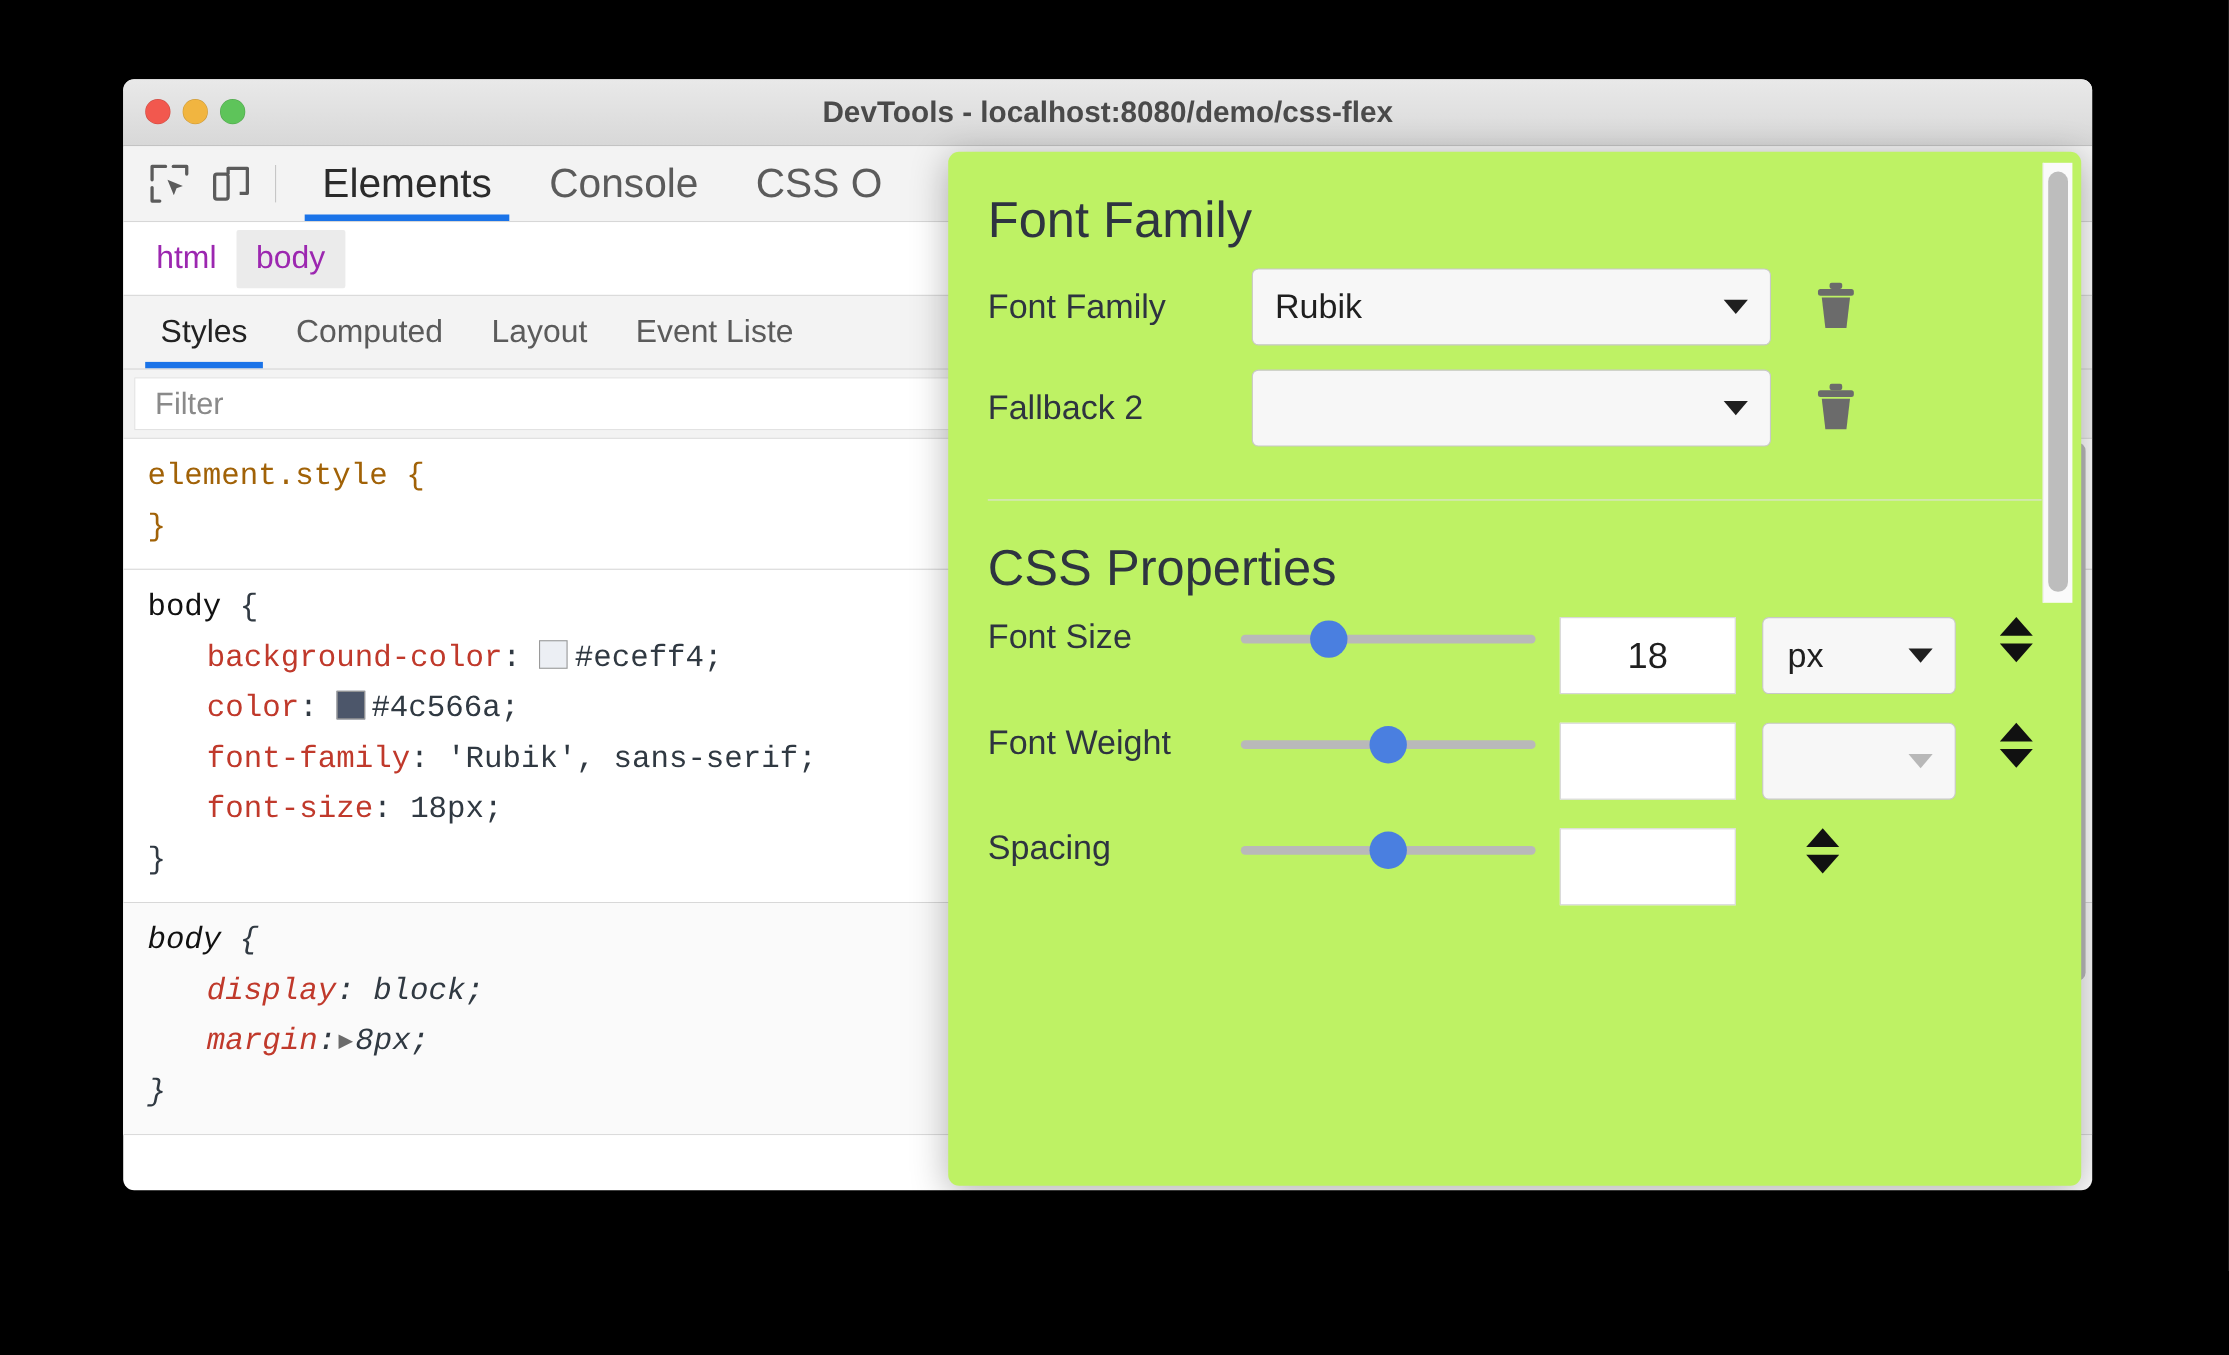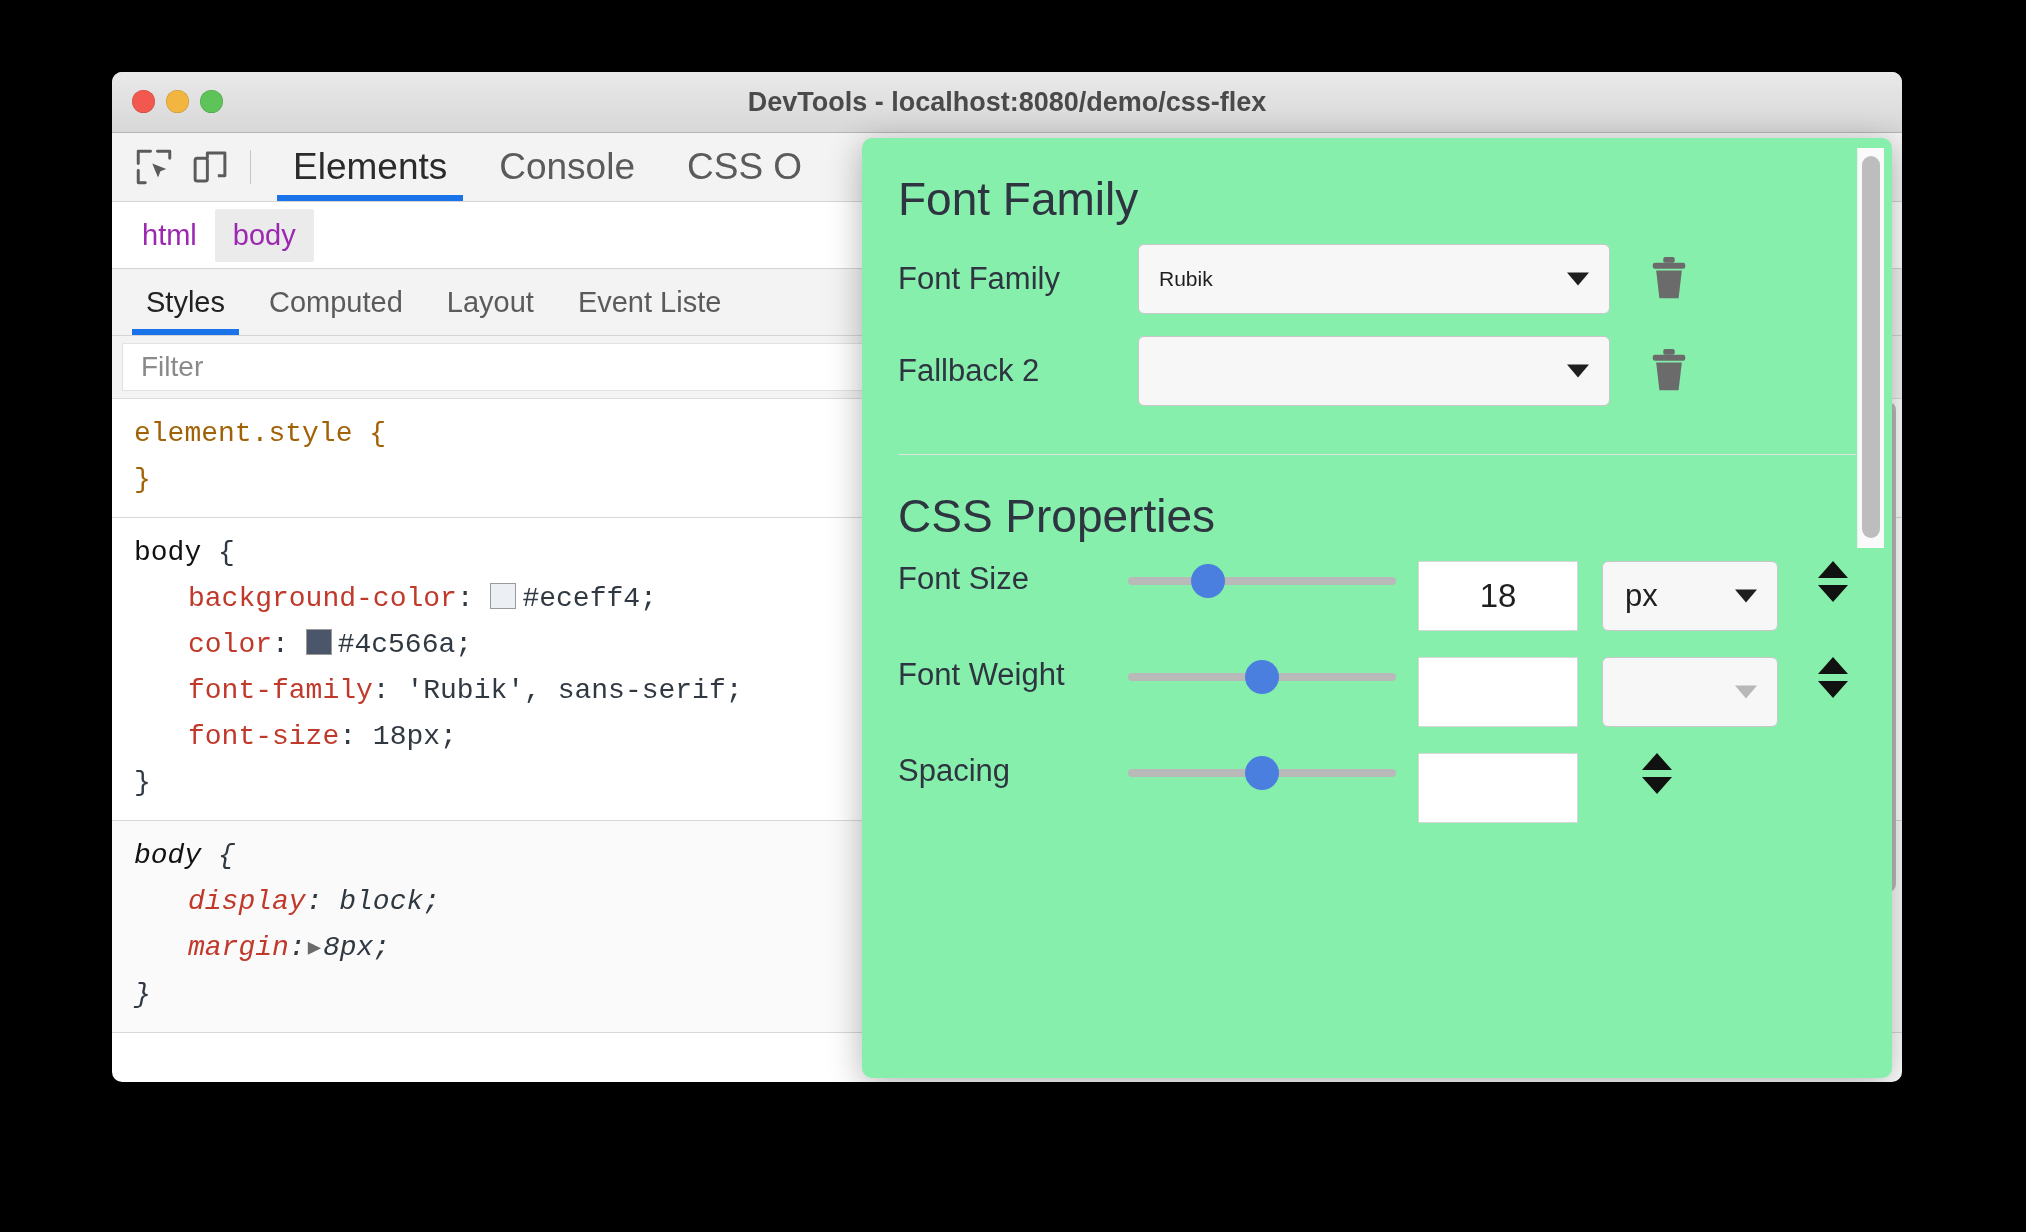--- a/index.html
+++ b/index.html
@@ -270,21 +270,21 @@
     background: #bdbdbd;
   }
 
   
   .popup {
     position: absolute;
     left: 862px;
     top: 138px;
     width: 1030px;
     height: 940px;
-    background: #86efac;
+    background: #bef264;
     border-radius: 10px;
     box-shadow: 0 6px 34px rgba(0,0,0,0.30);
     overflow: hidden;
   }
 
   .popup-section {
     position: relative;
     padding: 28px 40px 10px 36px;
   }
   .section-title {
@@ -332,21 +332,21 @@
     height: 68px;
     background: #f7f7f7;
     border: 1px solid #c8c8c8;
     border-radius: 6px;
     display: flex;
     align-items: center;
     padding: 0 20px;
     flex: none;
   }
   .select-box .sv {
-    font-size: 21px;
+    font-size: 31px;
     color: #1f1f1f;
   }
   .caret {
     position: absolute;
     right: 20px;
     top: 50%;
     transform: translateY(-50%);
     width: 0; height: 0;
     border-left: 11px solid transparent;
     border-right: 11px solid transparent;

